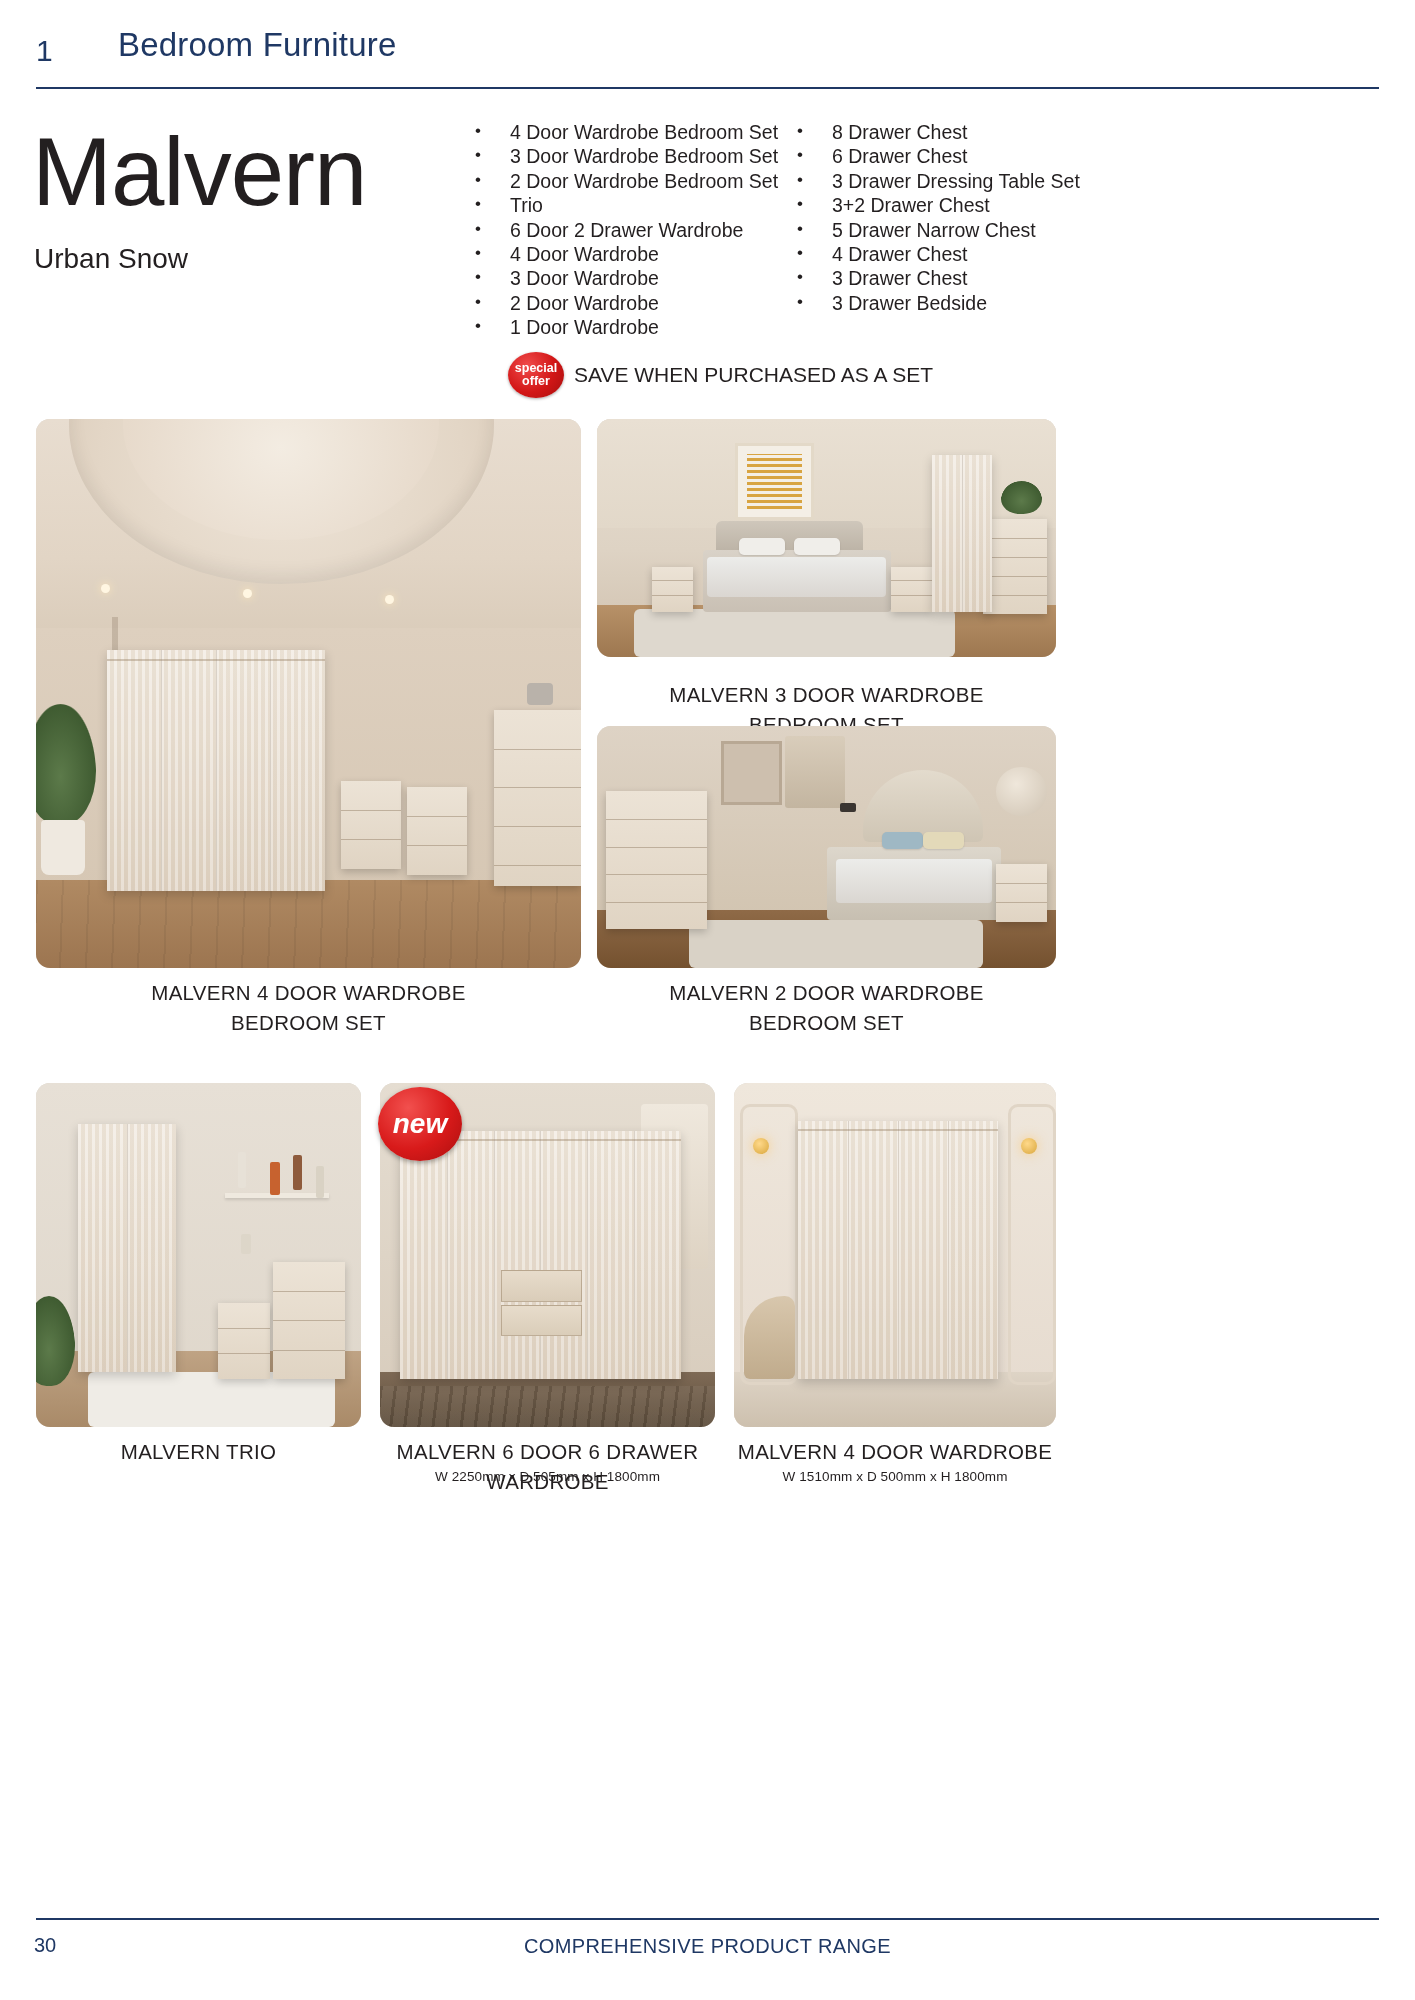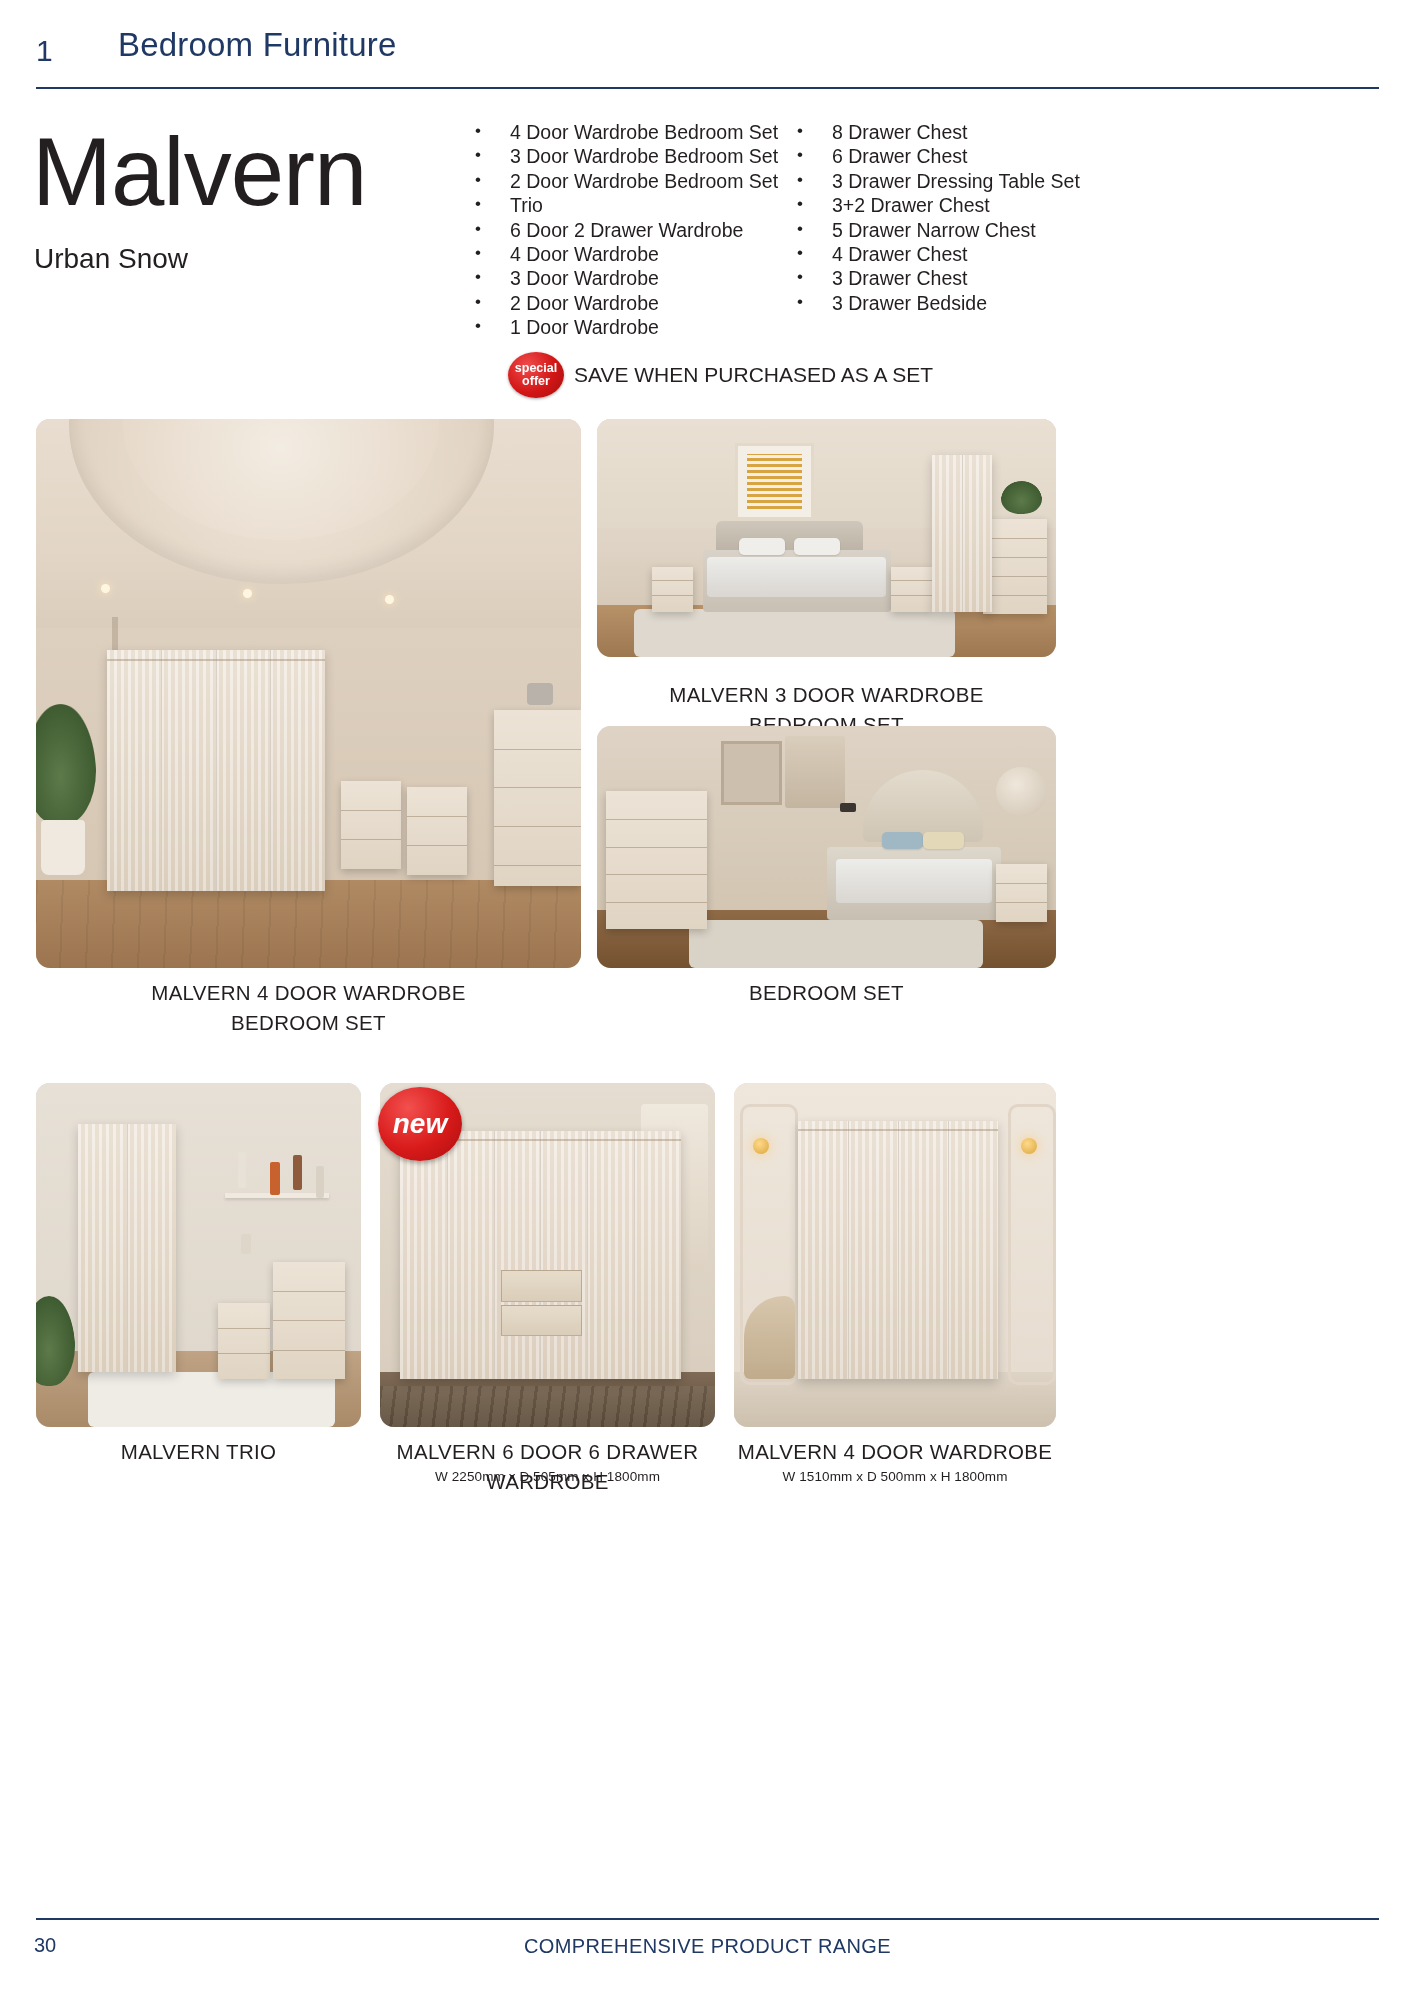--- a/index.html
+++ b/index.html
@@ -449,20 +449,21 @@
       <div class="dr" style="top:33%;"></div>
       <div class="dr" style="top:66%;"></div>
     </div>
 
     <div style="position:absolute;left:87%;top:17%;width:11%;height:20%;border-radius:50%;background:radial-gradient(circle at 40% 35%,#efe7db,#cfc3b2);"></div>
 
     <div style="position:absolute;left:53%;top:32%;width:16px;height:9px;background:#3a3531;border-radius:2px;"></div>
   </div>
 </div>
 <div class="caption cap-2door">
+  <div>MALVERN 2 DOOR WARDROBE</div>
   <div>BEDROOM SET</div>
 </div>
 
 <div class="photo" id="photo-trio">
   <div class="scene">
     <div class="s3-wall"></div>
     <div class="s3-floor"></div>
     <div class="rug" style="left:16%;top:84%;width:76%;height:16%;background:#efece6;"></div>
 
     <div class="wd-body" style="left:13%;top:12%;width:30%;height:72%;">

